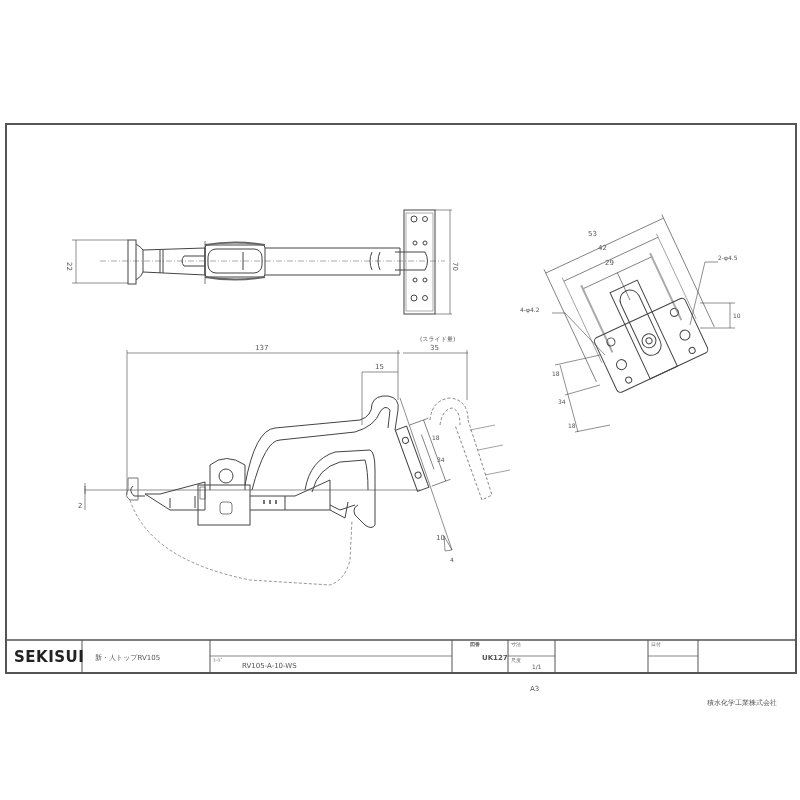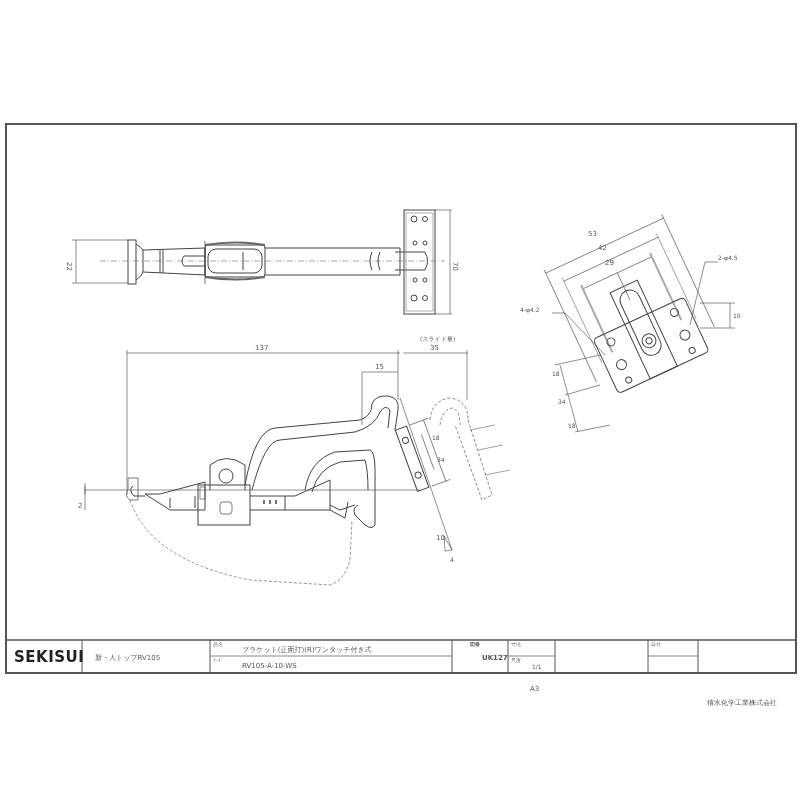--- a/index.html
+++ b/index.html
@@ -203,24 +203,20 @@
     <line x1="210" y1="656" x2="452" y2="656" stroke-width="0.7"></line>
     <line x1="508" y1="656" x2="555" y2="656" stroke-width="0.7"></line>
     <line x1="648" y1="656" x2="698" y2="656" stroke-width="0.7"></line>
   </g>
 </svg>
 
 
 <div class="logo" style="left:14px; top:648px;">SEKISUI</div>
 <div class="tb-val" style="left:95px; top:653px;">新・人トップRV105</div>
 
-<div class="tb-cell" style="left:210px; top:640px; width:242px; height:16px;">
-  <span class="tb-label">品名</span>
-  <span class="tb-val" style="left:32px; top:5px;">ブラケット(正面打)(R)ワンタッチ付き式</span>
-</div>
 <div class="tb-cell" style="left:210px; top:656px; width:242px; height:17px;padding-left:8px;">
   <span class="tb-label">ｺｰﾄﾞ</span>
   <span class="tb-val" style="left:32px; top:6px;">RV105-A-10-WS</span>
 </div>
 <div class="tb-cell" style="left:467px; top:640px; width:56px; height:33px;font-weight:bold;">
   <span class="tb-label">図番</span>
   <span class="tb-val" style="left:15px; top:14px;">UK127</span>
 </div>
 <div class="tb-cell" style="left:508px; top:640px; width:47px; height:16px;">
   <span class="tb-label">寸法</span>

